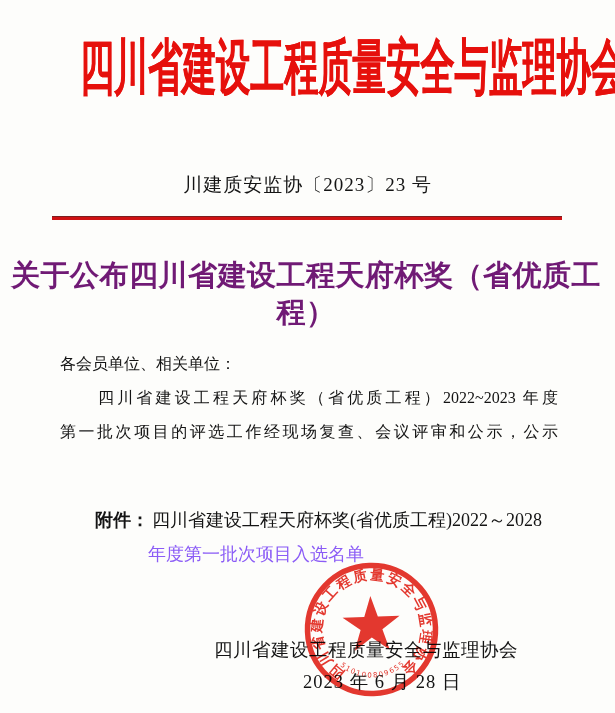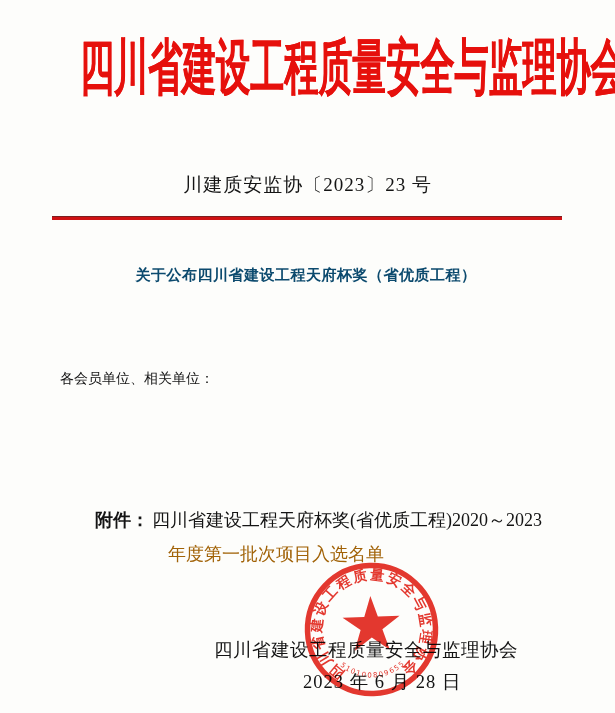--- a/index.html
+++ b/index.html
@@ -50,54 +50,54 @@
     background: #cf1113;
     border-top: 1px solid #7a2020;
   }
 
   
   .doc-title {
     position: absolute;
     top: 257px; left: 0; width: 612px;
     text-align: center;
     font-weight: bold;
-    font-size: 15px;
+    font-size: 29px;
     line-height: 37px;
-    color: #0c4a6e;
+    color: #701a75;
     letter-spacing: 0.5px;
   }
 
   
   .body-block {
     position: absolute;
-    left: 60px; top: 362px;
+    left: 60px; top: 347px;
     width: 498px;
-    font-size: 14px;
+    font-size: 16px;
     line-height: 34px;
     color: #141414;
   }
   .jline { text-align: justify; text-align-last: justify; white-space: nowrap; }
   .jline-indent { text-indent: 38px; }
   .plainline { text-align: left; }
 
   
   .attach-row1 {
     position: absolute;
     left: 95px; top: 508px;
     font-size: 18px;
     white-space: nowrap;
     color: #141414;
   }
   .attach-label { display: inline-block; width: 57px; font-weight: bold; }
   .attach-row2 {
     position: absolute;
-    left: 168px; top: 542px;
+    left: 148px; top: 542px;
     font-size: 18px;
     white-space: nowrap;
-    color: #a16207;
+    color: #8b5cf6;
   }
 
   
   .signature {
     position: absolute;
     left: 214px; top: 637px;
     font-size: 18.5px;
     letter-spacing: 0.5px;
     white-space: nowrap;
     color: #141414;
@@ -131,24 +131,26 @@
   <div class="doc-number">川建质安监协〔2023〕23 号</div>
 
   <div class="red-rule"></div>
 
   <div class="doc-title">
     <div>关于公布四川省建设工程天府杯奖（省优质工程）</div>
   </div>
 
   <div class="body-block">
     <div class="plainline">各会员单位、相关单位：</div>
+    <div class="jline jline-indent">四川省建设工程天府杯奖（省优质工程）2022~2023 年度</div>
+    <div class="jline">第一批次项目的评选工作经现场复查、会议评审和公示，公示</div>
   </div>
 
   <div class="attach-row1">
-    <span class="attach-label">附件：</span><span>四川省建设工程天府杯奖(省优质工程)2020～2023</span>
+    <span class="attach-label">附件：</span><span>四川省建设工程天府杯奖(省优质工程)2022～2028</span>
   </div>
   <div class="attach-row2">年度第一批次项目入选名单</div>
 
   <div class="signature">四川省建设工程质量安全与监理协会</div>
 
   <div class="date-line">2023 年 6 月 28 日</div>
 
   <svg class="seal" viewBox="0 0 155 155" xmlns="http://www.w3.org/2000/svg">
     <defs>
       <path id="sealNameArc" d="M 48.8 118.5 A 50 50 0 1 1 106.2 118.5" fill="none"></path>

